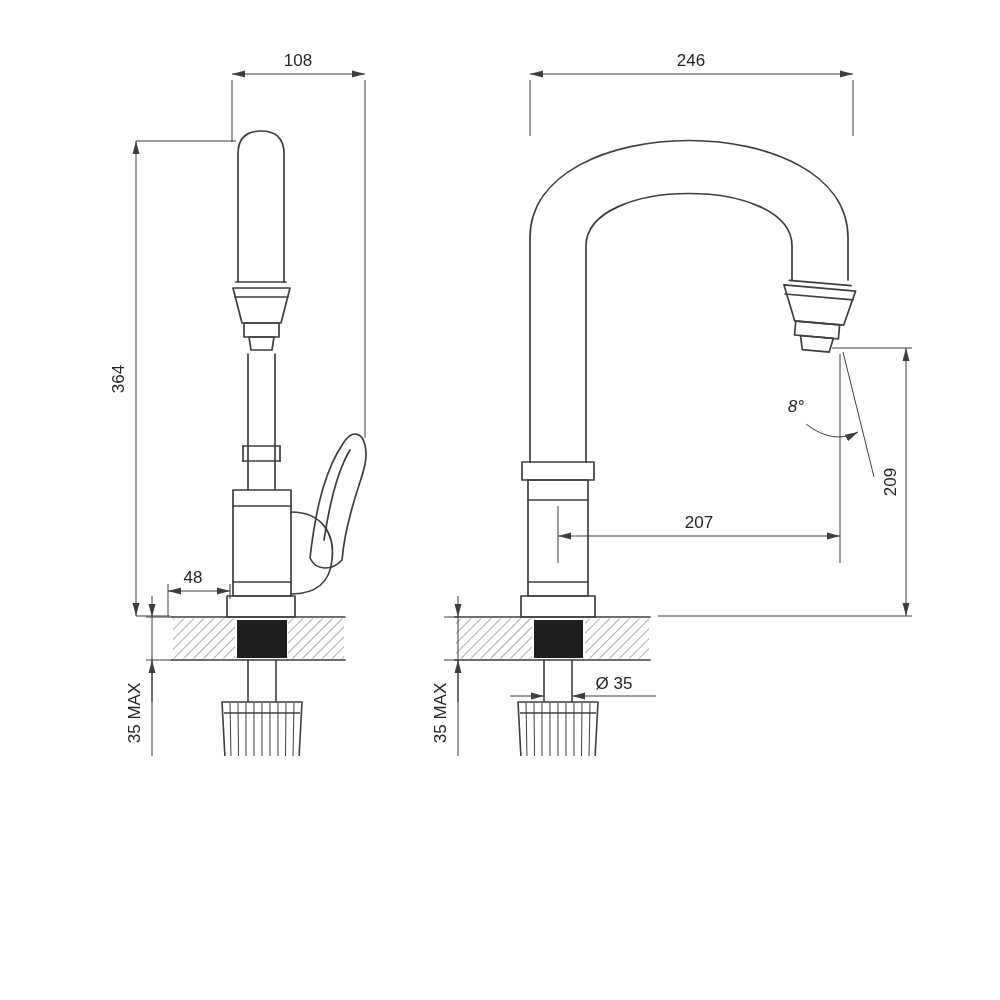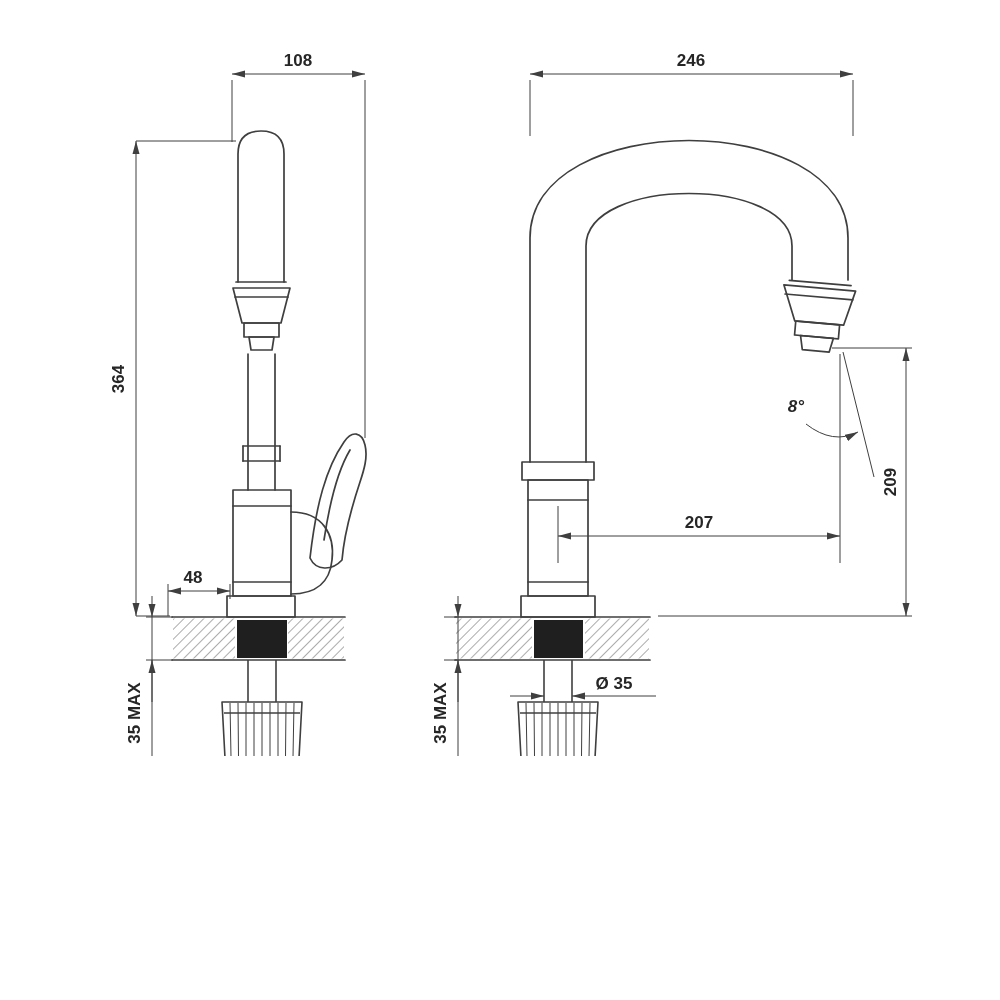--- a/index.html
+++ b/index.html
@@ -1,16 +1,16 @@
 <!DOCTYPE html>
 <html><head>
 <meta charset="utf-8">
 <style>
   html,body{margin:0;padding:0;background:#ffffff;}
-  .canvas{width:1000px;height:756px;background:#fff;position:relative;overflow:hidden;font-weight:bold;}
+  .canvas{width:1000px;height:756px;background:#fff;position:relative;overflow:hidden;}
   svg{display:block;}
   .obj{stroke:#3f3f3f;stroke-width:1.7;fill:none;stroke-linejoin:round;stroke-linecap:round;}
   .dim{stroke:#3f3f3f;stroke-width:1;fill:none;}
   .dim text{font-family:"Liberation Sans",sans-serif;font-size:17px;fill:#262626;stroke:none;}
   .dim text.ang{font-style:italic;}
 </style>
 </head>
 <body>
 
 <div class="canvas">

